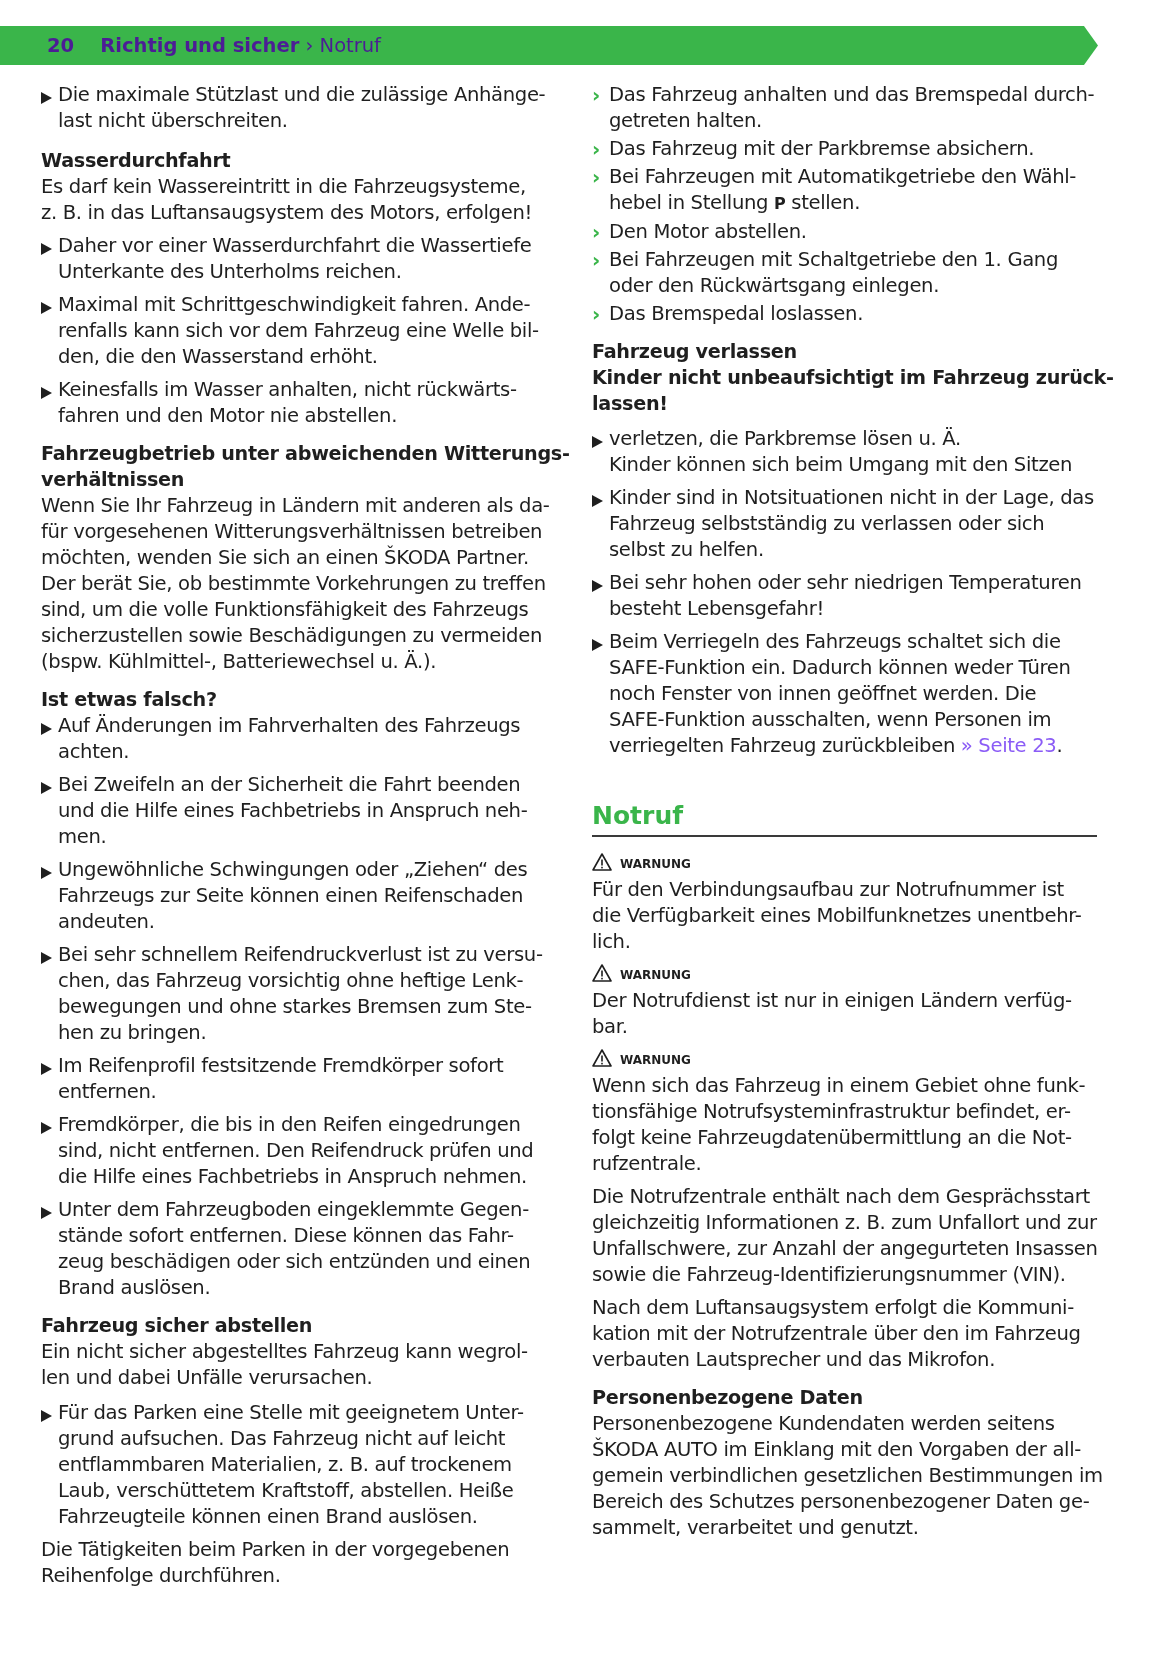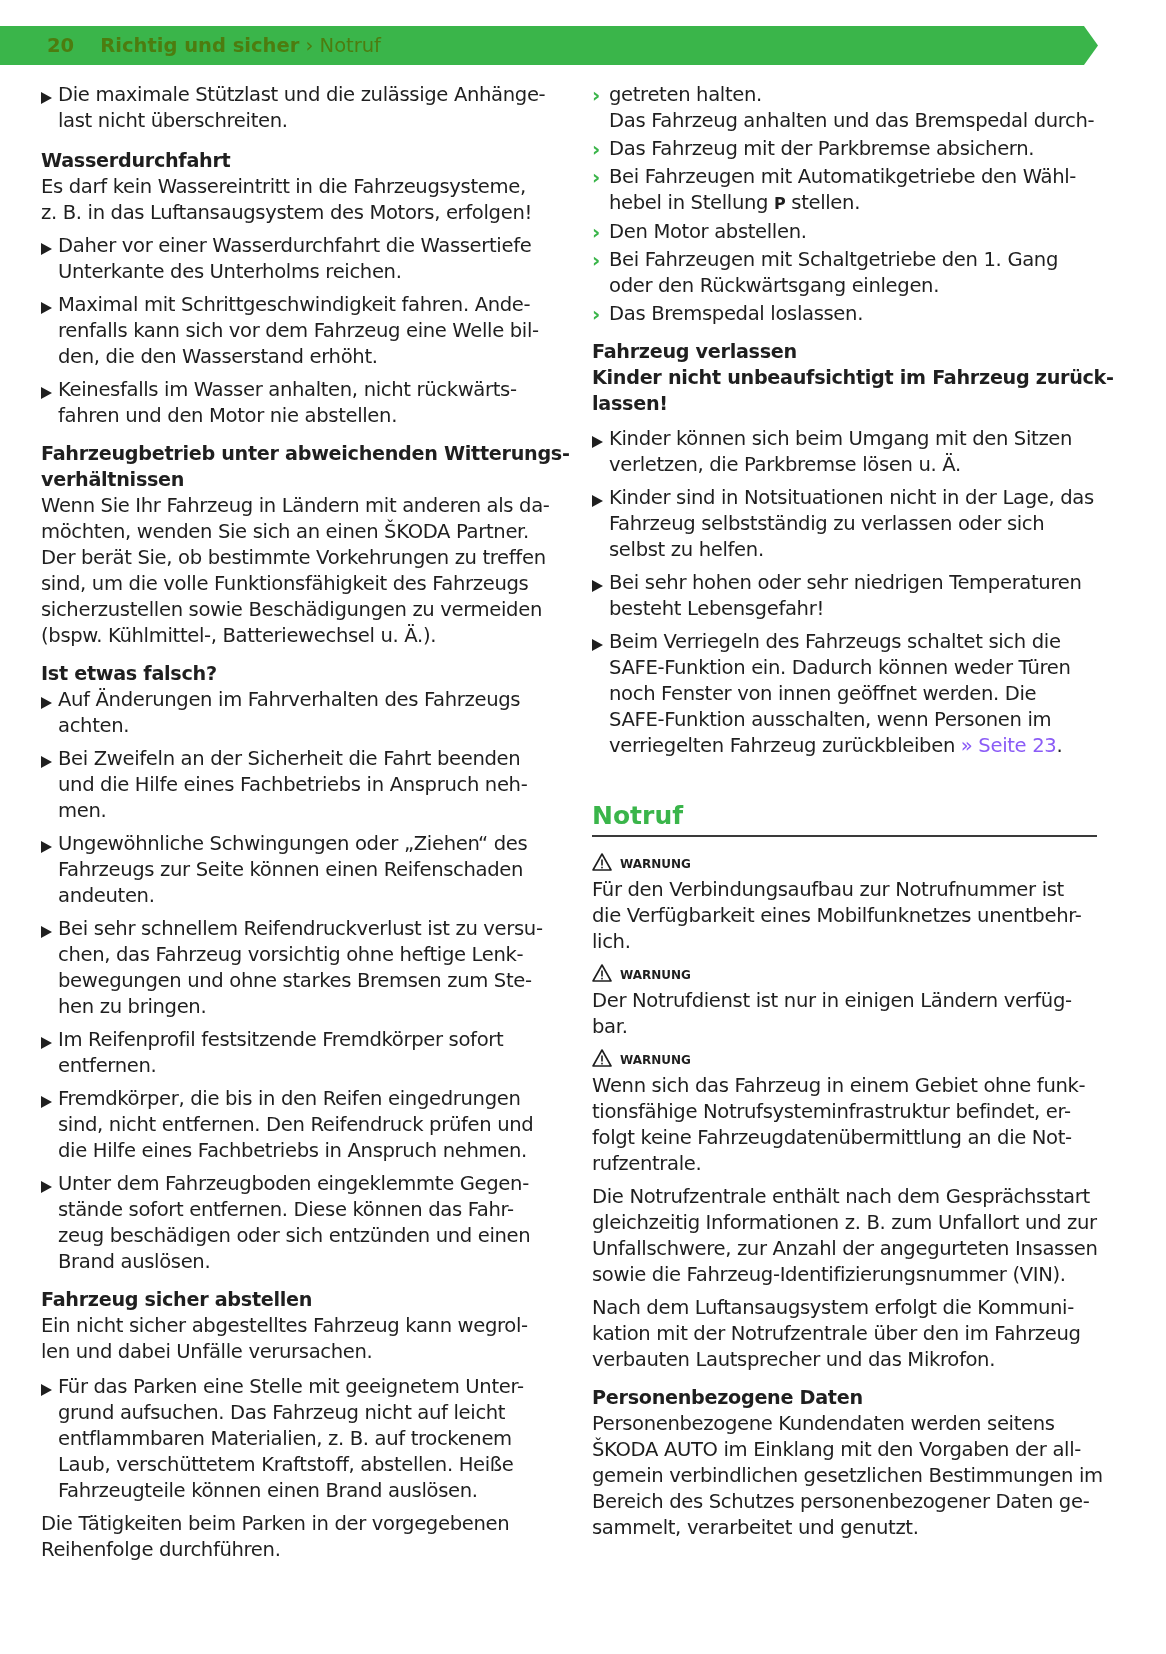--- a/index.html
+++ b/index.html
@@ -7,21 +7,21 @@
     width: 1166px; height: 1654px; position: relative; overflow: hidden;
     font-family: "DejaVu Sans", sans-serif; color: #1f1f1f;
   }
   .header-bar {
     position: absolute; left: 0; top: 26px; width: 1098px; height: 39px;
     background: #3ab54a;
     clip-path: polygon(0 0, 1084px 0, 1098px 19.5px, 1084px 39px, 0 39px);
   }
   .header-text {
     position: absolute; left: 47px; top: 26px; height: 57px; line-height: 39px;
-    color: #4d7c0f; font-size: 19.5px; white-space: nowrap;
+    color: #4c1d95; font-size: 19.5px; white-space: nowrap;
   }
   .header-text .pg { font-weight: bold; margin-right: 20px; }
   .header-text .chap { font-weight: bold; }
   .col { position: absolute; top: 82px; }
   .col-left { left: 41px; width: 520px; }
   .col-right { left: 592px; width: 505px; }
   .line { font-size: 19.6px; line-height: 26px; white-space: nowrap; letter-spacing: -0.35px; }
   .h { font-weight: bold; font-size: 19.2px; line-height: 26px; white-space: nowrap; letter-spacing: -0.3px; }
   .blk { margin-bottom: 7px; }
   .item { position: relative; padding-left: 17px; margin-bottom: 7px; }
@@ -86,20 +86,21 @@
       </div>
     </div>
 
   <div class="blk" style="margin-top:12px">
     <div class="h">
         <div class="h">Fahrzeugbetrieb unter abweichenden Witterungs-</div>
         <div class="h">verhältnissen</div>
       </div>
     <div>
         <div class="line">Wenn Sie Ihr Fahrzeug in Ländern mit anderen als da-</div>
+        <div class="line">für vorgesehenen Witterungsverhältnissen betreiben</div>
         <div class="line">möchten, wenden Sie sich an einen ŠKODA Partner.</div>
         <div class="line">Der berät Sie, ob bestimmte Vorkehrungen zu treffen</div>
         <div class="line">sind, um die volle Funktionsfähigkeit des Fahrzeugs</div>
         <div class="line">sicherzustellen sowie Beschädigungen zu vermeiden</div>
         <div class="line">(bspw. Kühlmittel-, Batteriewechsel u. Ä.).</div>
       </div>
   </div>
 
   <div style="margin-top:12px">
     <div class="h">Ist etwas falsch?</div>
@@ -169,22 +170,22 @@
         <div class="line">Die Tätigkeiten beim Parken in der vorgegebenen</div>
         <div class="line">Reihenfolge durchführen.</div>
       </div>
   </div>
 </div>
 
 <div class="col col-right">
   <div>
     <div class="item" style="margin-bottom:2px">
         <span class="bullet-chev">›</span>
+        <div class="line">Das Fahrzeug anhalten und das Bremspedal durch-</div>
         <div class="line">getreten halten.</div>
-        <div class="line">Das Fahrzeug anhalten und das Bremspedal durch-</div>
       </div>
     <div class="item" style="margin-bottom:2px">
         <span class="bullet-chev">›</span>
         <div class="line">Das Fahrzeug mit der Parkbremse absichern.</div>
       </div>
     <div class="item" style="margin-bottom:2px">
         <span class="bullet-chev">›</span>
       <div class="line">Bei Fahrzeugen mit Automatikgetriebe den Wähl-</div>
       <div class="line"><span>hebel in Stellung </span><span class="pbold">P</span><span> stellen.</span></div>
     </div>
@@ -205,22 +206,22 @@
 
   <div style="margin-top:12px">
     <div class="h">Fahrzeug verlassen</div>
     <div class="blk" style="margin-bottom:9px">
         <div class="h">Kinder nicht unbeaufsichtigt im Fahrzeug zurück-</div>
         <div class="h">lassen!</div>
       </div>
     <div>
         <div class="item">
           <span class="bullet-tri"></span>
+          <div class="line">verletzen, die Parkbremse lösen u. Ä.</div>
           <div class="line">Kinder können sich beim Umgang mit den Sitzen</div>
-          <div class="line">verletzen, die Parkbremse lösen u. Ä.</div>
         </div>
         <div class="item">
           <span class="bullet-tri"></span>
           <div class="line">Kinder sind in Notsituationen nicht in der Lage, das</div>
           <div class="line">Fahrzeug selbstständig zu verlassen oder sich</div>
           <div class="line">selbst zu helfen.</div>
         </div>
         <div class="item">
           <span class="bullet-tri"></span>
           <div class="line">Bei sehr hohen oder sehr niedrigen Temperaturen</div>

